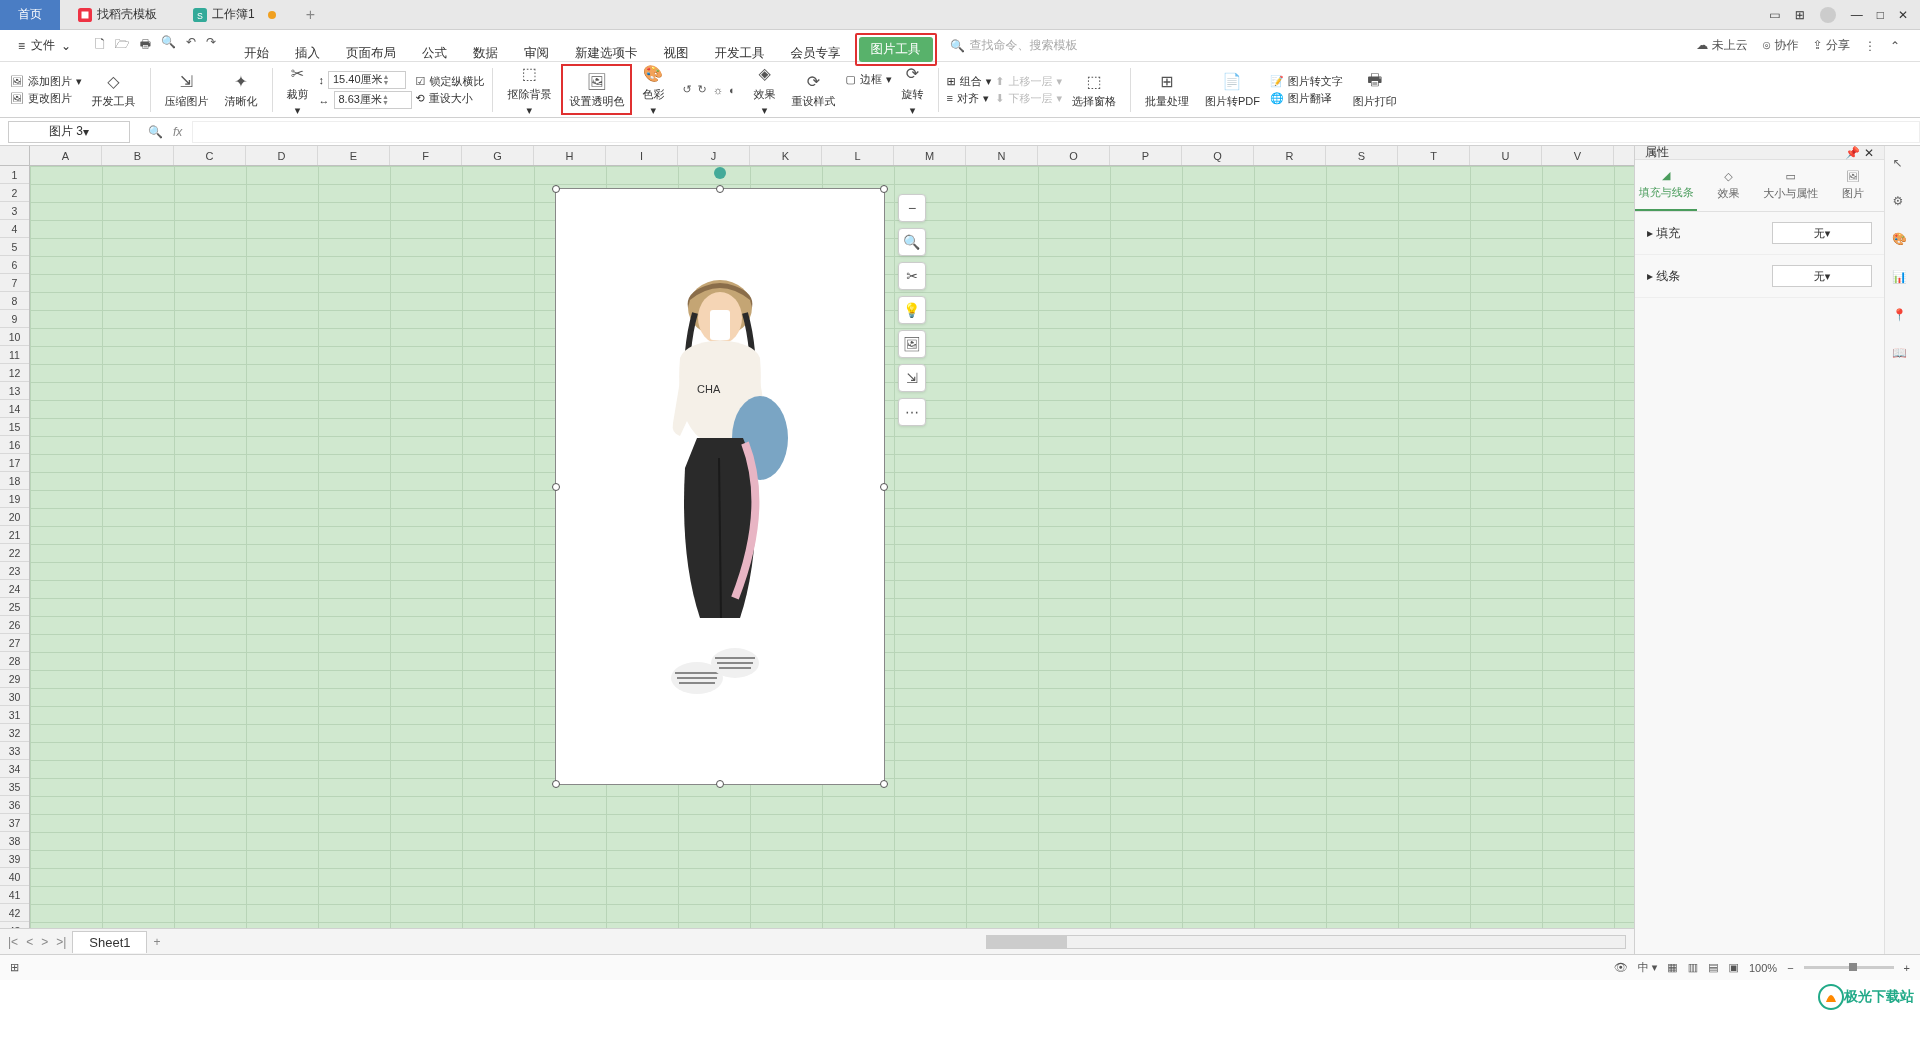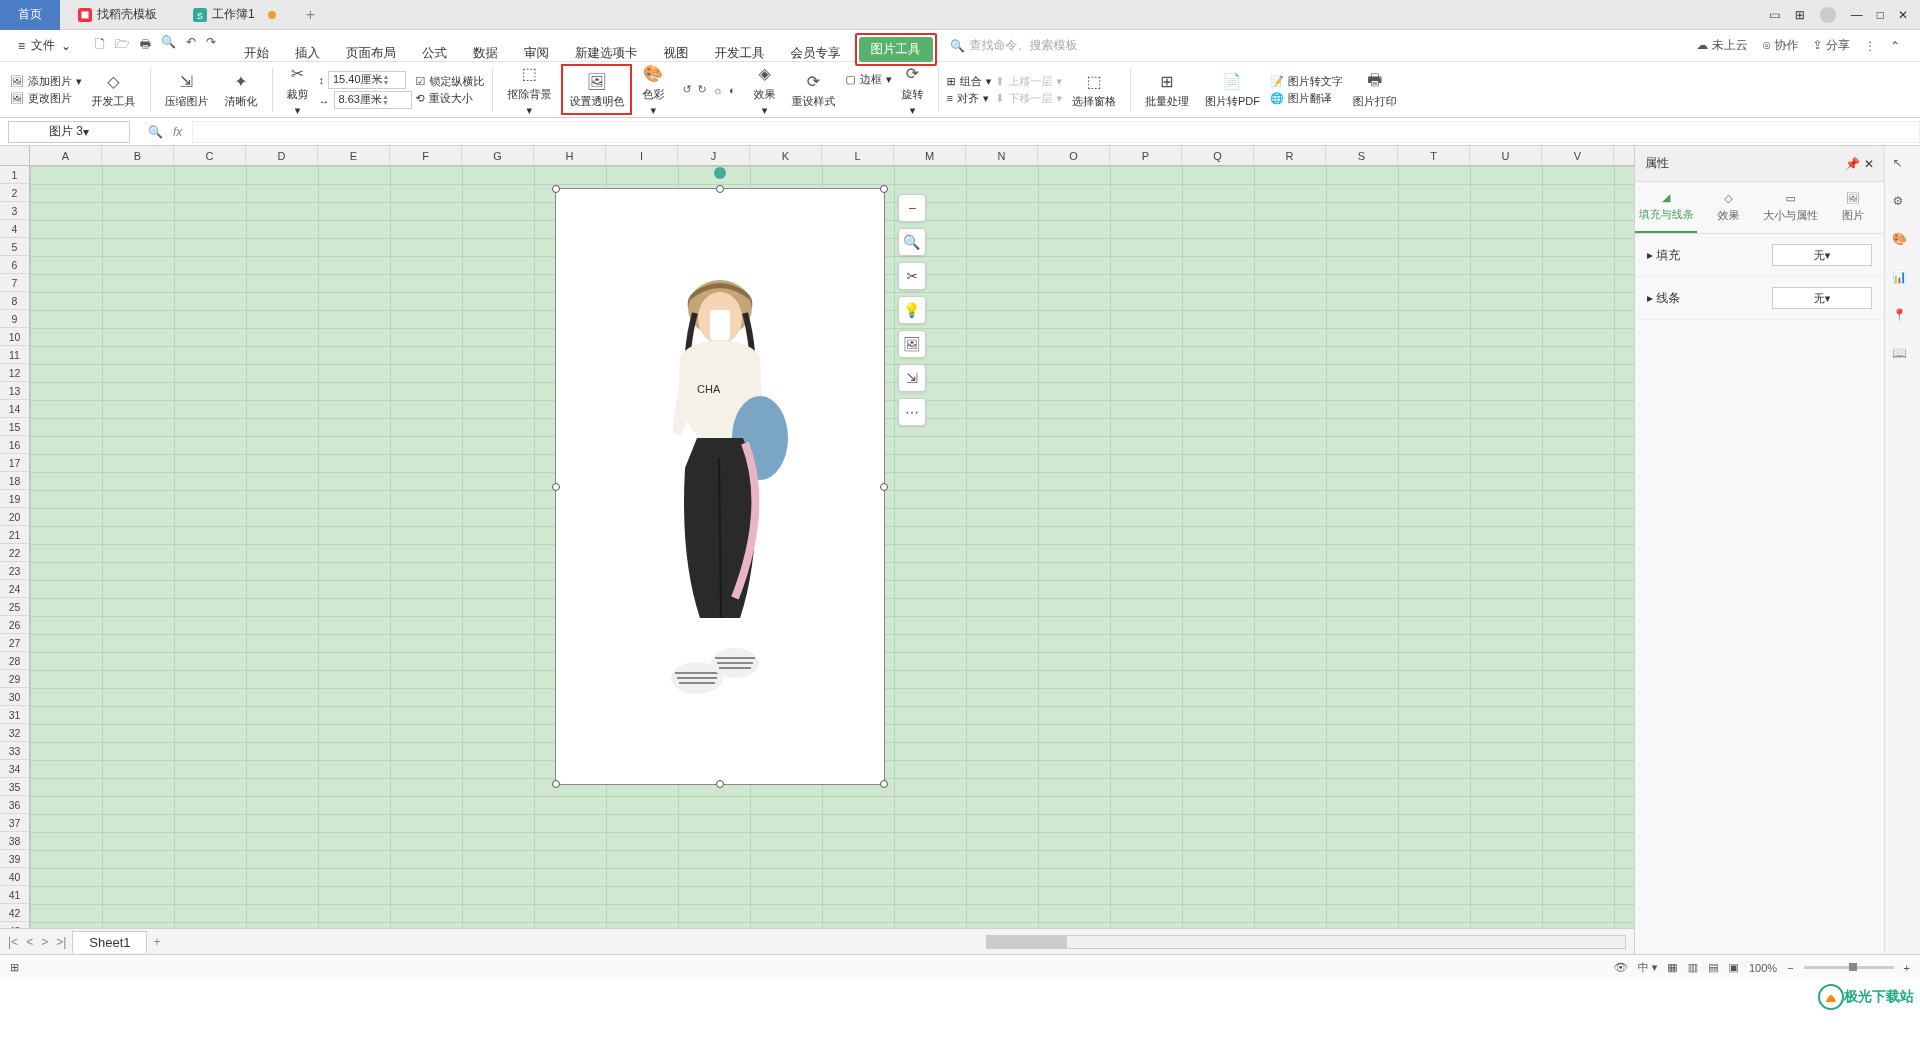--- a/index.html
+++ b/index.html
@@ -75,21 +75,21 @@
 .rotate-handle { position: absolute; left: 50%; top: -22px; margin-left: -6px; width: 12px; height: 12px; background: #4a9; border-radius: 50%; }
 
 
 .float-tools { position: absolute; left: 868px; top: 28px; display: flex; flex-direction: column; gap: 6px; }
 .float-btn { width: 28px; height: 28px; background: #fff; border: 1px solid #ccc; border-radius: 4px; display: flex; align-items: center; justify-content: center; color: #555; font-size: 14px; box-shadow: 0 1px 3px rgba(0,0,0,0.1); }
 
 
 .person { position: absolute; left: 50%; top: 52%; transform: translate(-50%,-50%); width: 190px; height: 480px; }
 
 
-.panel-header { height: 36px; display: flex; align-items: center; justify-content: space-between; padding: 0 10px; font-size: 12px; border-bottom: 1px solid #e0e0e0; background: #f0f0f0; }
+.panel-header { height: 14px; display: flex; align-items: center; justify-content: space-between; padding: 0 10px; font-size: 12px; border-bottom: 1px solid #e0e0e0; background: #f0f0f0; }
 .panel-tabs { display: flex; height: 52px; border-bottom: 1px solid #e0e0e0; }
 .panel-tab { flex: 1; display: flex; flex-direction: column; align-items: center; justify-content: center; gap: 3px; font-size: 11px; color: #666; cursor: pointer; }
 .panel-tab.active { color: #4a9c5c; border-bottom: 2px solid #4a9c5c; }
 .panel-section { padding: 10px 12px; border-bottom: 1px solid #eee; }
 .panel-row { display: flex; align-items: center; justify-content: space-between; }
 .panel-select { width: 100px; height: 22px; border: 1px solid #ccc; background: #fff; display: flex; align-items: center; justify-content: center; font-size: 11px; }
 
 
 .sheet-tabs { height: 26px; display: flex; align-items: center; border-top: 1px solid #d0d0d0; background: #f4f4f4; padding: 0 8px; gap: 6px; }
 .sheet-nav { display: flex; gap: 8px; color: #888; }

